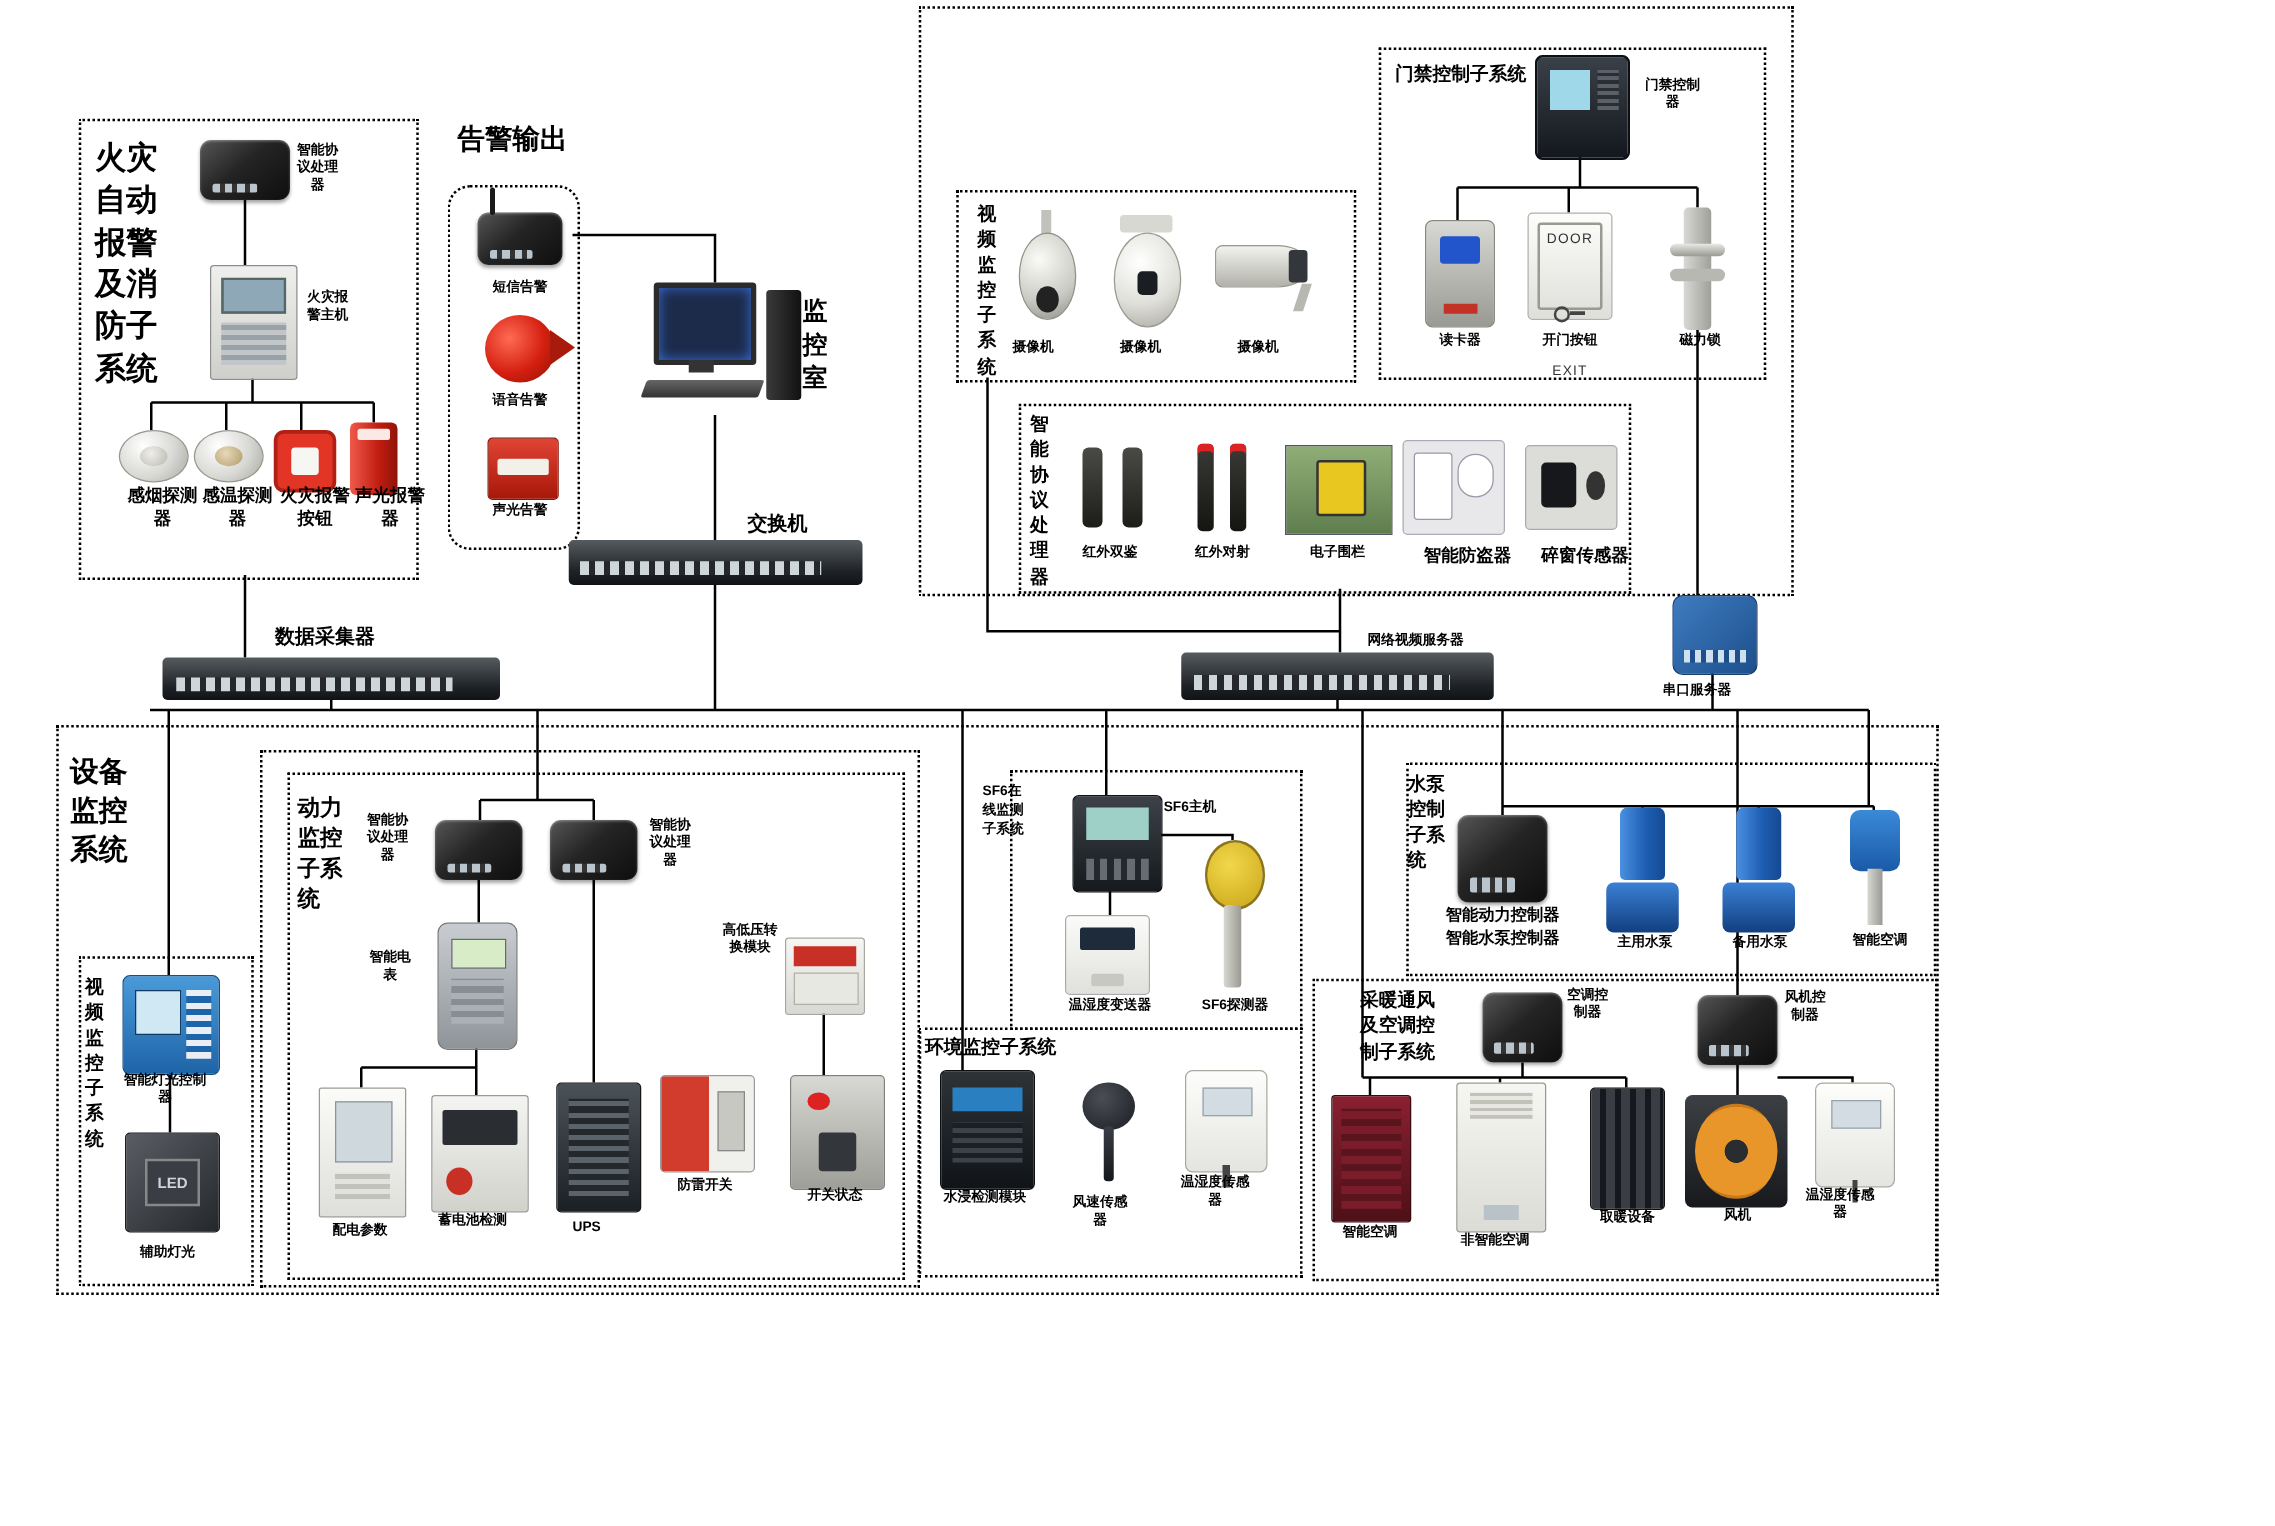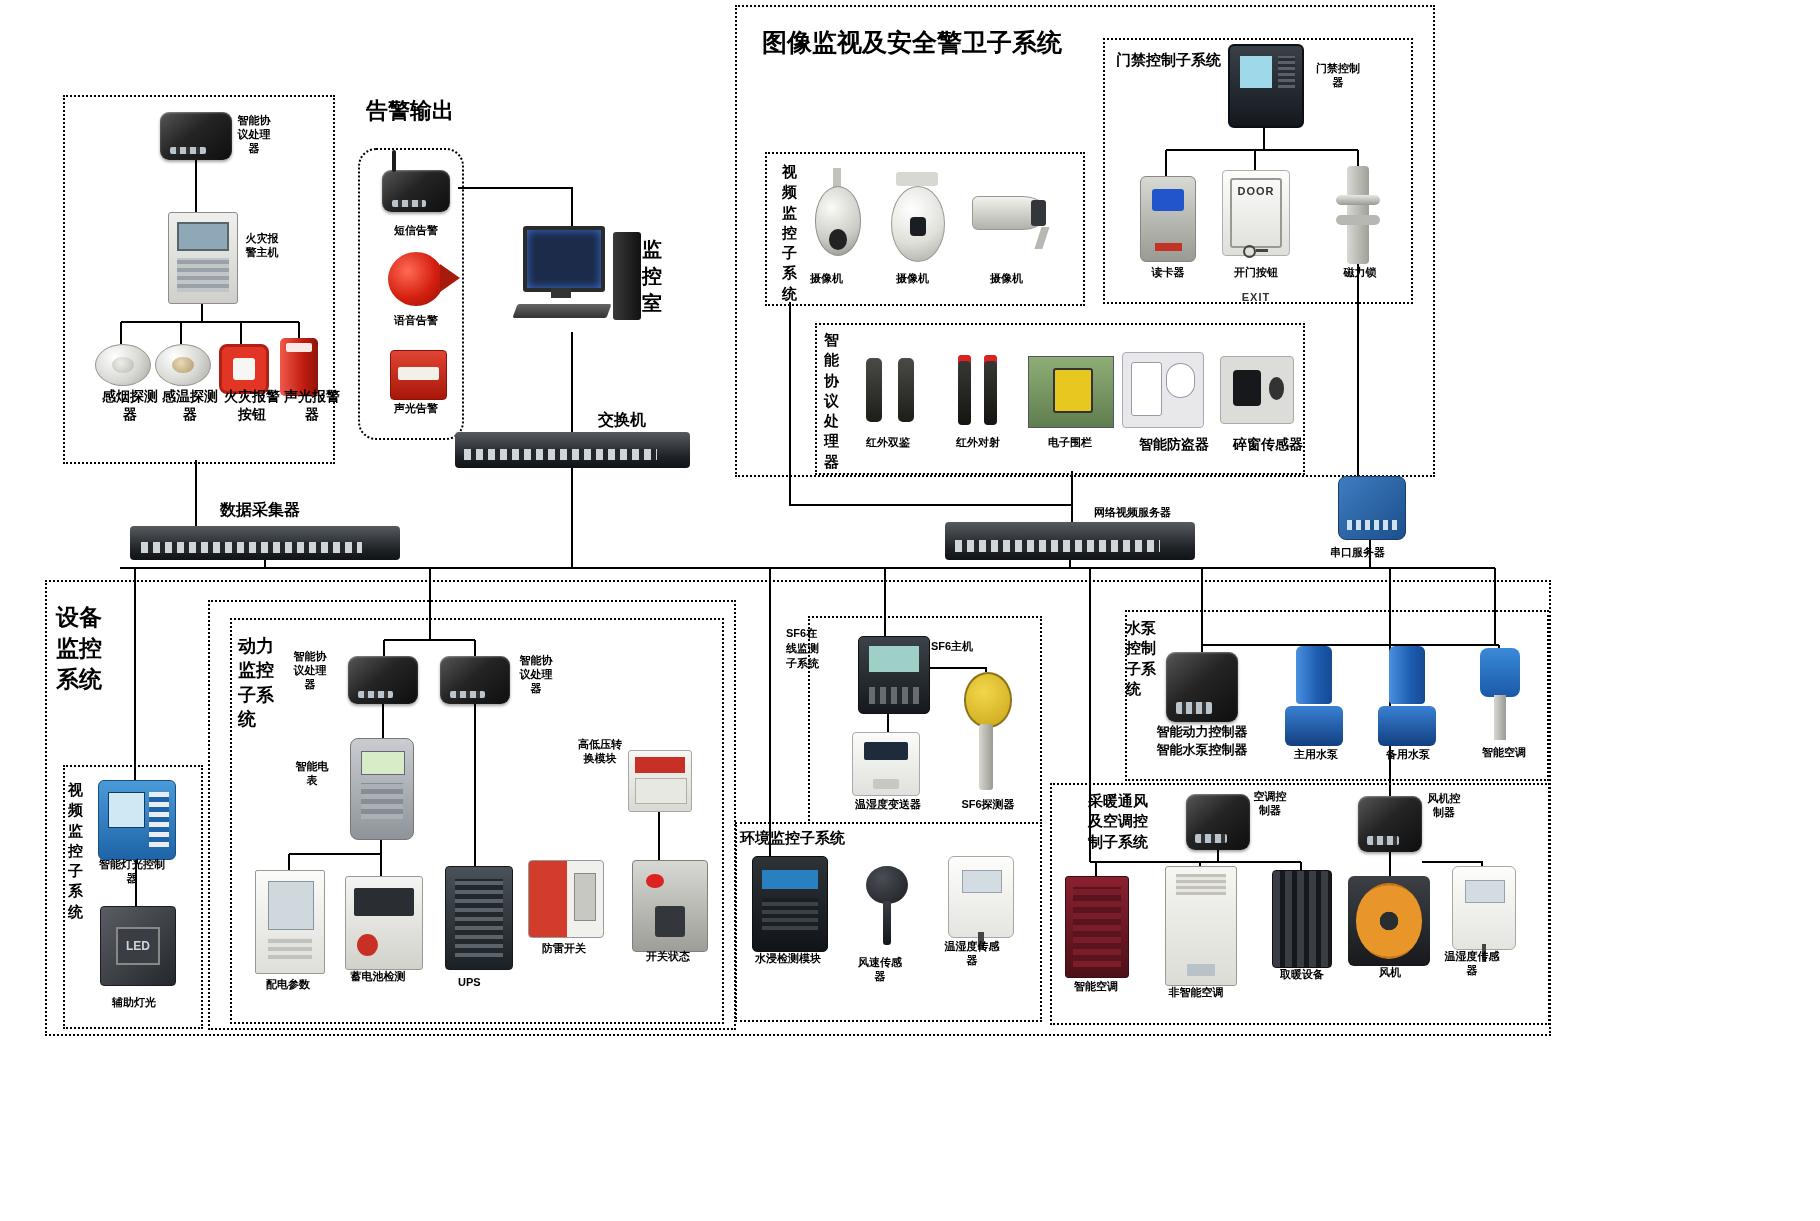--- a/index.html
+++ b/index.html
@@ -46,21 +46,21 @@
   .cambullet .body{position:absolute;left:0;top:14%;width:78%;height:48%;background:linear-gradient(#f2f2ee,#b2b2aa);border-radius:6px 30% 30% 6px;border:1px solid #9a9a92;}
   .cambullet .body::after{content:"";position:absolute;right:-6%;top:10%;width:22%;height:80%;background:#33363a;border-radius:3px;}
   .cambullet .arm{position:absolute;right:16%;top:60%;width:9%;height:32%;background:#b8b8b2;transform:skewX(-18deg);}
   .fingerprint{background:linear-gradient(#3a4048,#14181e);border-radius:6px;border:2px solid #0c0f13;}
   .fingerprint::before{content:"";position:absolute;left:14%;top:12%;width:44%;height:40%;background:#9fd8e8;}
   .fingerprint::after{content:"";position:absolute;right:10%;top:12%;width:24%;height:40%;background:repeating-linear-gradient(0deg,#5a6068 0 3px,#2a2e34 3px 6px);}
   .cardreader{background:linear-gradient(#d8d8d4,#9a9a94);border-radius:6px;border:1px solid #88887f;}
   .cardreader::before{content:"";position:absolute;left:20%;top:14%;width:60%;height:26%;background:#2255cc;border-radius:3px;}
   .cardreader::after{content:"";position:absolute;left:25%;bottom:12%;width:50%;height:10%;background:#c23325;}
   .doorbtn{background:linear-gradient(#fdfdfb,#dededa);border:1px solid #b0b0a8;border-radius:4px;}
-  .doorbtn .inner{position:absolute;left:10%;top:8%;width:80%;height:84%;border:2px solid #9a9a92;border-radius:3px;display:flex;flex-direction:column;align-items:center;justify-content:space-between;padding:5px 0;font-size:11px;font-weight:700;color:#333;letter-spacing:1px;box-sizing:border-box;gap:47px;}
+  .doorbtn .inner{position:absolute;left:10%;top:8%;width:80%;height:84%;border:2px solid #9a9a92;border-radius:3px;display:flex;flex-direction:column;align-items:center;justify-content:space-between;padding:5px 0;font-size:11px;font-weight:400;color:#333;letter-spacing:1px;box-sizing:border-box;gap:47px;}
   .keyicon{position:relative;width:26px;height:12px;}
   .keyicon::before{content:"";position:absolute;left:0;top:1px;width:9px;height:9px;border:2px solid #444;border-radius:50%;}
   .keyicon::after{content:"";position:absolute;left:13px;top:5px;width:12px;height:3px;background:#444;}
   .lock::before{content:"";position:absolute;left:30%;top:0;width:40%;height:100%;background:linear-gradient(90deg,#d8d8d4,#a0a09a);border-radius:4px;}
   .lock::after{content:"";position:absolute;left:10%;top:30%;width:80%;height:10%;background:linear-gradient(#e8e8e4,#9a9a94);border-radius:6px;box-shadow:0 20px 0 #b8b8b2;}
   .irdual::before,.irdual::after{content:"";position:absolute;top:8%;width:26%;height:84%;background:linear-gradient(#4a4a46,#1c1c18);border-radius:5px;}
   .irdual::before{left:12%;} .irdual::after{right:12%;}
   .irbeam::before,.irbeam::after{content:"";position:absolute;top:4%;width:24%;height:92%;background:linear-gradient(#3a3a36,#141410);border-radius:4px;box-shadow:inset 0 6px 0 #d22;}
   .irbeam::before{left:14%;} .irbeam::after{right:14%;}
   .fence{background:linear-gradient(#8fae76,#5f7e4e);border:1px solid #556;}
@@ -146,23 +146,23 @@
   <div class="dbox" style="left:815px;top:323px;width:486px;height:148px"></div>
   <div class="dbox" style="left:45px;top:580px;width:1502px;height:452px"></div>
   <div class="dbox" style="left:63px;top:765px;width:136px;height:260px"></div>
   <div class="dbox" style="left:208px;top:600px;width:524px;height:426px"></div>
   <div class="dbox" style="left:230px;top:618px;width:490px;height:402px"></div>
   <div class="dbox" style="left:808px;top:616px;width:230px;height:204px"></div>
   <div class="dbox" style="left:735px;top:822px;width:303px;height:196px"></div>
   <div class="dbox" style="left:1125px;top:610px;width:420px;height:167px"></div>
   <div class="dbox" style="left:1050px;top:783px;width:496px;height:238px"></div>
 
+  <div class="t" style="left:76px;top:110px;width:58px;font-size:25px">火灾自动报警及消防子系统</div>
   <div class="t" style="left:366px;top:96px;font-size:22px">告警输出</div>
   <div class="t" style="left:642px;top:236px;width:24px;font-size:20px">监控室</div>
-  <div class="t" style="left:762px;top:26px;font-size:25px">图像监视及安全警卫子系统</div>
   <div class="t" style="left:782px;top:162px;width:20px;font-size:15px">视频监控子系统</div>
   <div class="t" style="left:1116px;top:50px;font-size:15px">门禁控制子系统</div>
   <div class="t" style="left:824px;top:330px;width:20px;font-size:15px">智能协议处理器</div>
   <div class="t" style="left:56px;top:602px;width:52px;font-size:23px">设备监控系统</div>
   <div class="t" style="left:68px;top:780px;width:20px;font-size:15px">视频监控子系统</div>
   <div class="t" style="left:238px;top:634px;width:38px;font-size:18px">动力监控子系统</div>
   <div class="t" style="left:786px;top:626px;width:40px;font-size:11px">SF6在线监测子系统</div>
   <div class="t" style="left:740px;top:828px;font-size:15px">环境监控子系统</div>
   <div class="t" style="left:1126px;top:618px;width:38px;font-size:15px">水泵控制子系统</div>
   <div class="t" style="left:1088px;top:791px;width:66px;font-size:15px">采暖通风及空调控制子系统</div>

